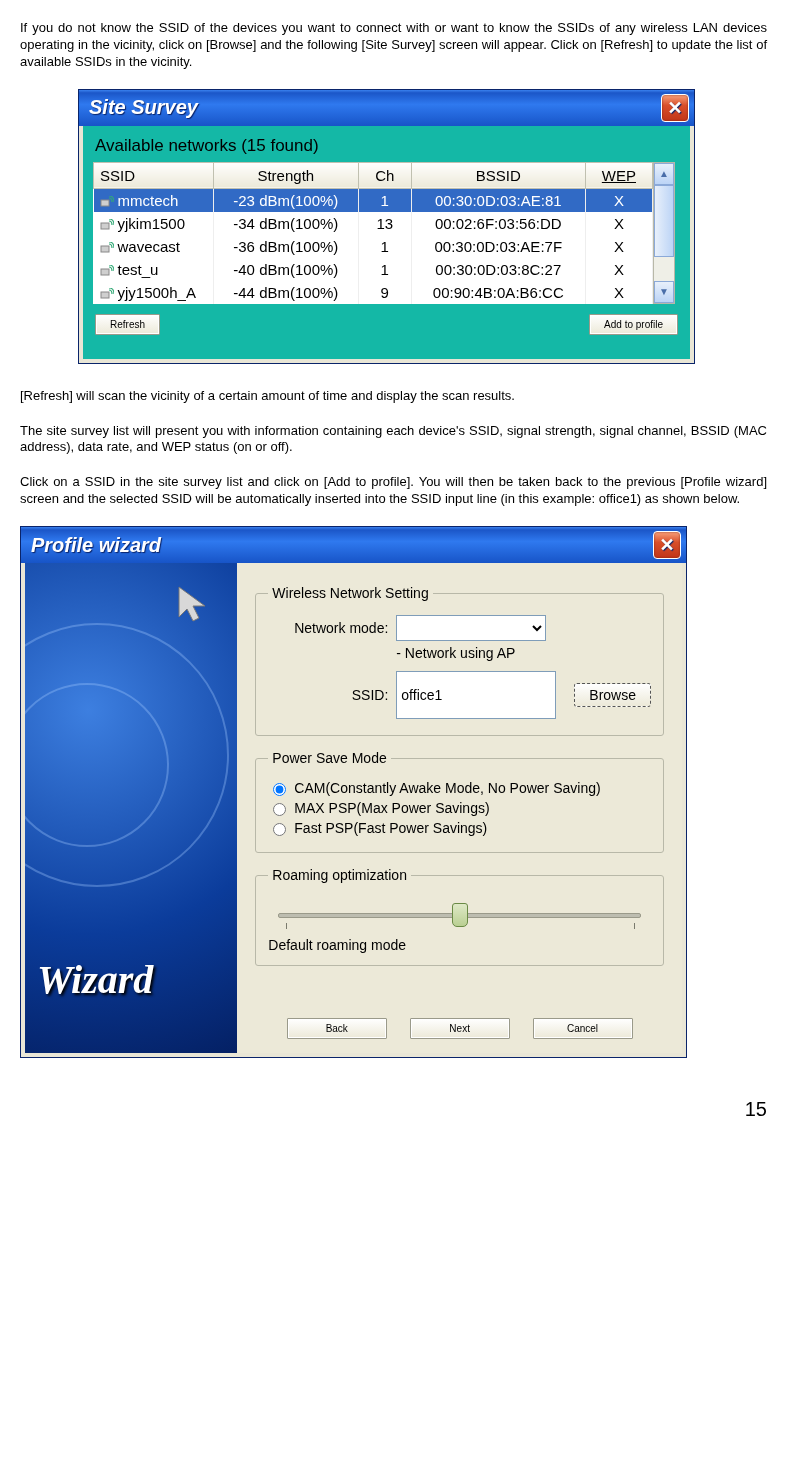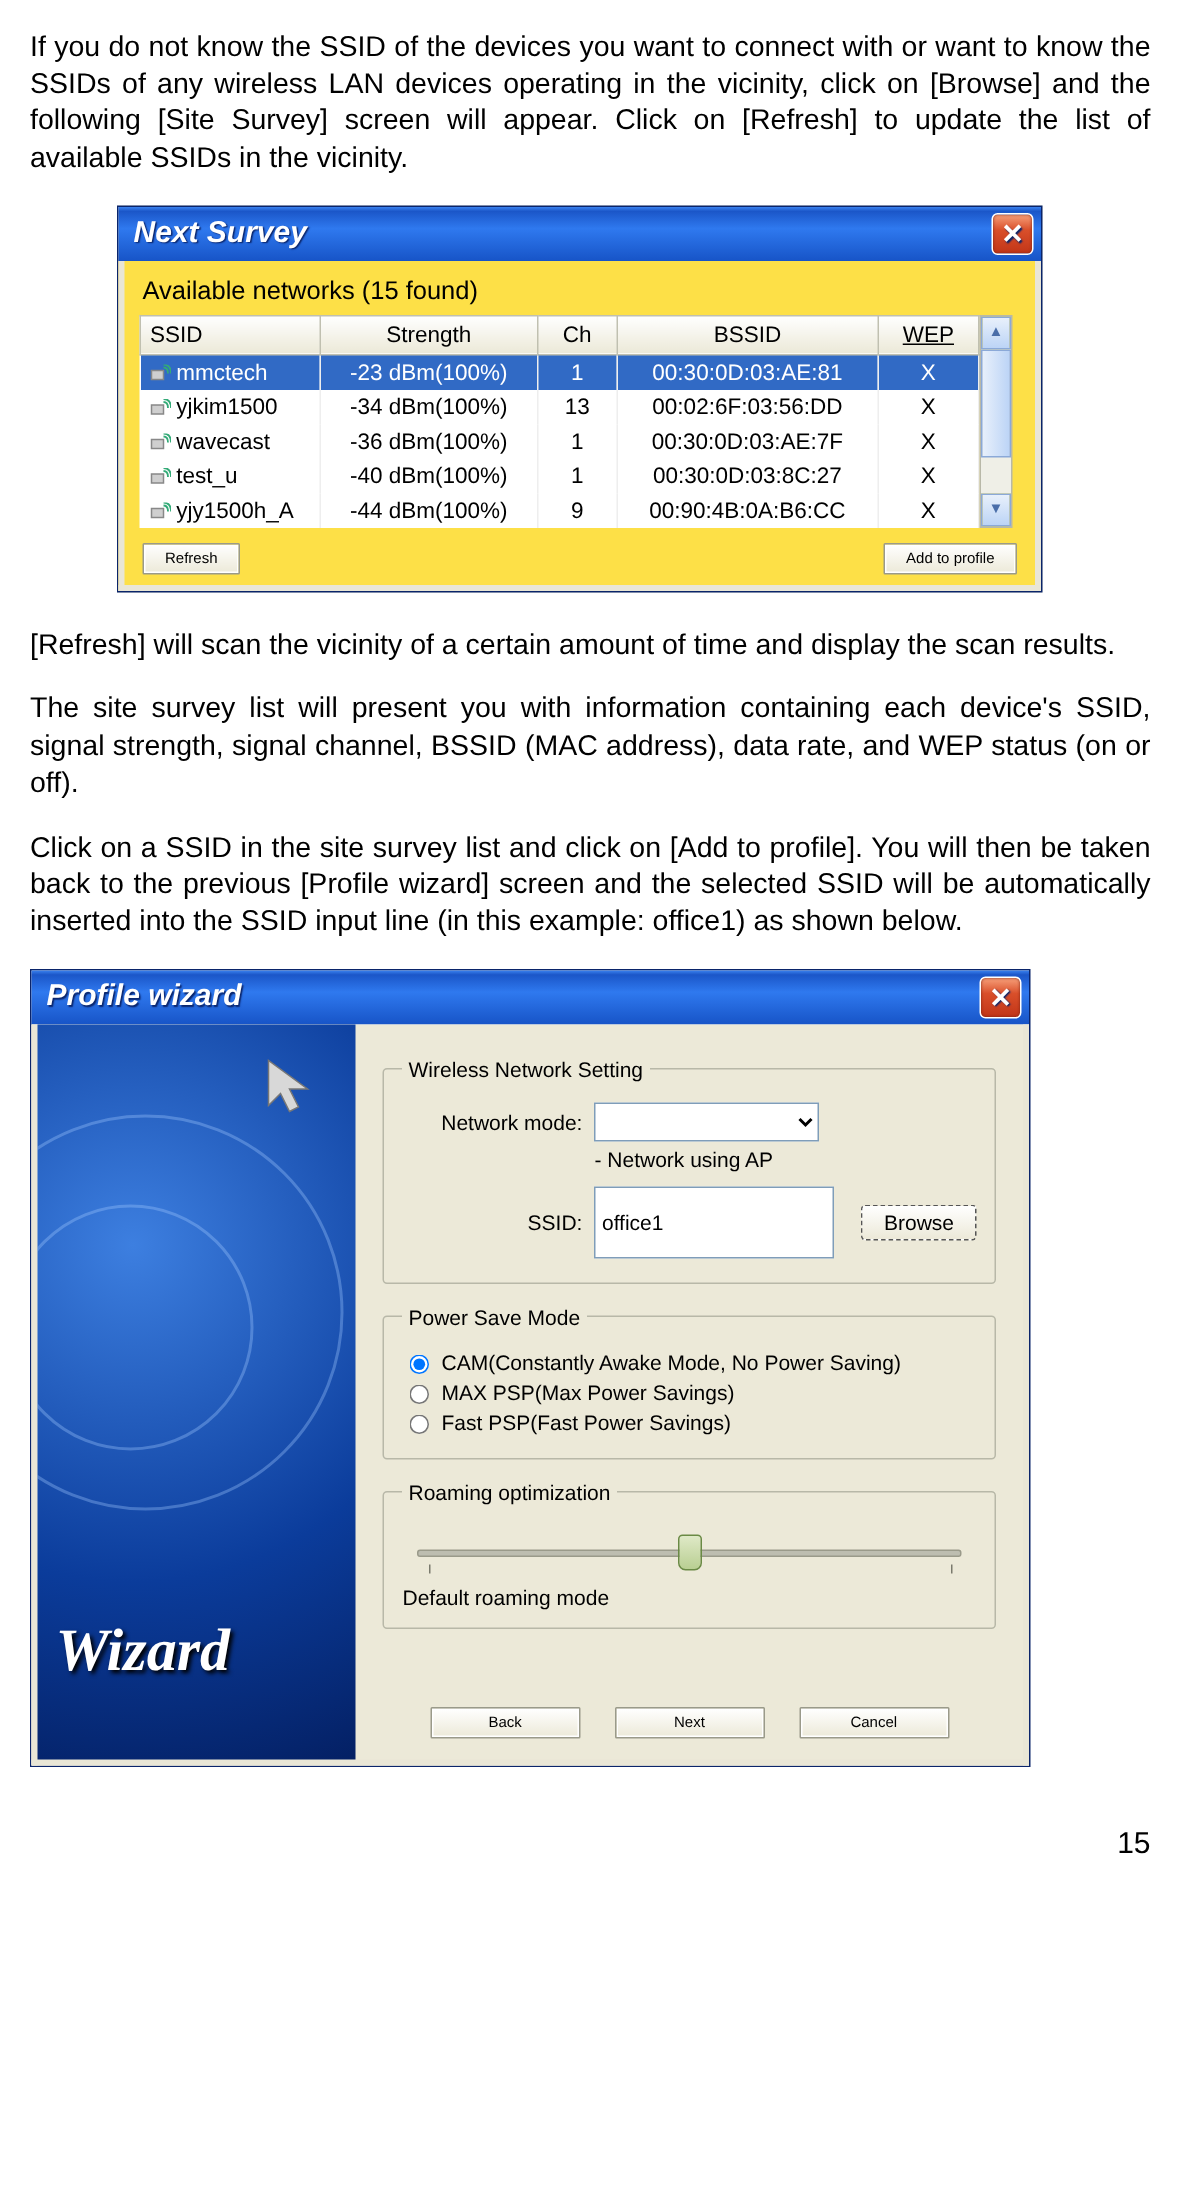--- a/index.html
+++ b/index.html
@@ -5,21 +5,21 @@
   body {
     margin: 0;
     padding: 20px;
     font-family: Arial, sans-serif;
     background: #fff;
     width: 787px;
     box-sizing: border-box;
     color: #000;
   }
   .body-text {
-    font-size: 19px;
+    font-size: 13px;
     text-align: justify;
     line-height: 1.3;
     margin: 0 0 18px 0;
   }
   .page-num {
     text-align: right;
     font-size: 20px;
     margin-top: 40px;
   }
 
@@ -51,22 +51,22 @@
     border: 1px solid #fff;
     border-radius: 4px;
     color: #fff;
     font-weight: bold;
     font-size: 18px;
     display:flex;align-items:center;justify-content:center;
     box-shadow: 0 0 2px #7a2312 inset;
     font-style: normal;
   }
   .ss-body {
-    padding: 8px 10px 7px 10px;
-    background: #fde047;
+    padding: 8px 10px 24px 10px;
+    background: #14b8a6;
     border: 4px solid #e9e6d6;
     border-top: none;
   }
   .avail-label {
     font-family: Tahoma, sans-serif;
     font-size: 17px;
     margin: 2px 0 6px 2px;
   }
   .grid-wrap {
     display: flex;
@@ -206,21 +206,21 @@
   .pw-btns .xp-btn{width:100px;text-align:center;}
 
 </style>
 </head>
 <body>
 
 <p class="body-text">If you do not know the SSID of the devices you want to connect with or want to know the SSIDs of any wireless LAN devices operating in the vicinity, click on [Browse] and the following [Site Survey] screen will appear. Click on [Refresh] to update the list of available SSIDs in the vicinity.</p>
 
 <div class="ss-window">
   <div class="titlebar">
-    <span>Next Survey</span>
+    <span>Site Survey</span>
     <span class="spacer"></span>
     <div class="closebtn">✕</div>
   </div>
   <div class="ss-body">
     <div class="avail-label">Available networks  (15 found)</div>
     <div class="grid-wrap">
       <table class="grid">
         <thead>
           <tr>
             <th class="ssid-h">SSID</th>

